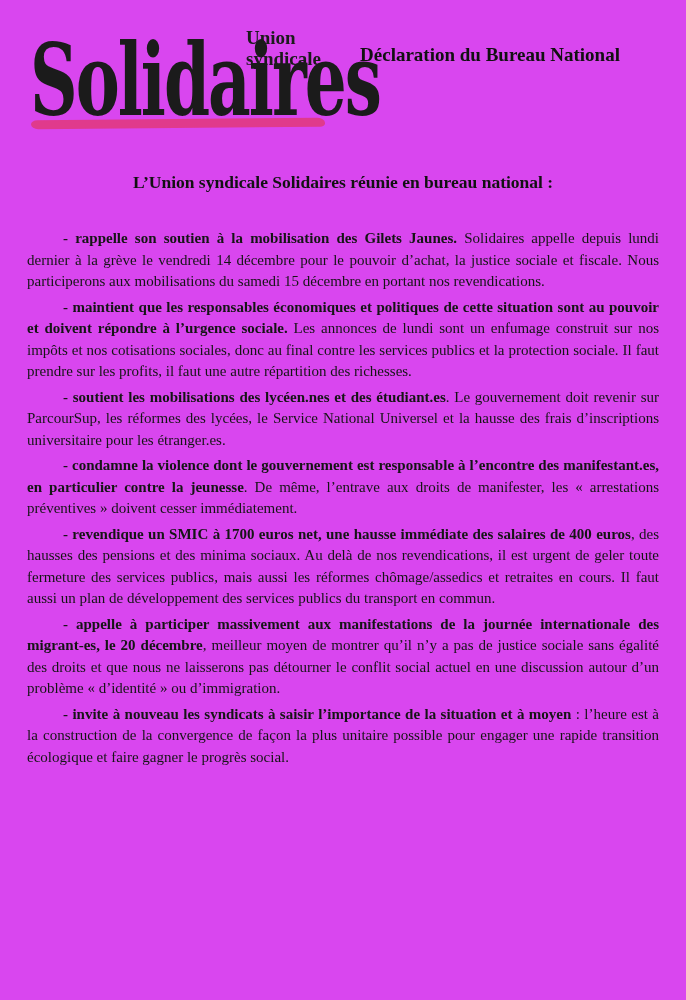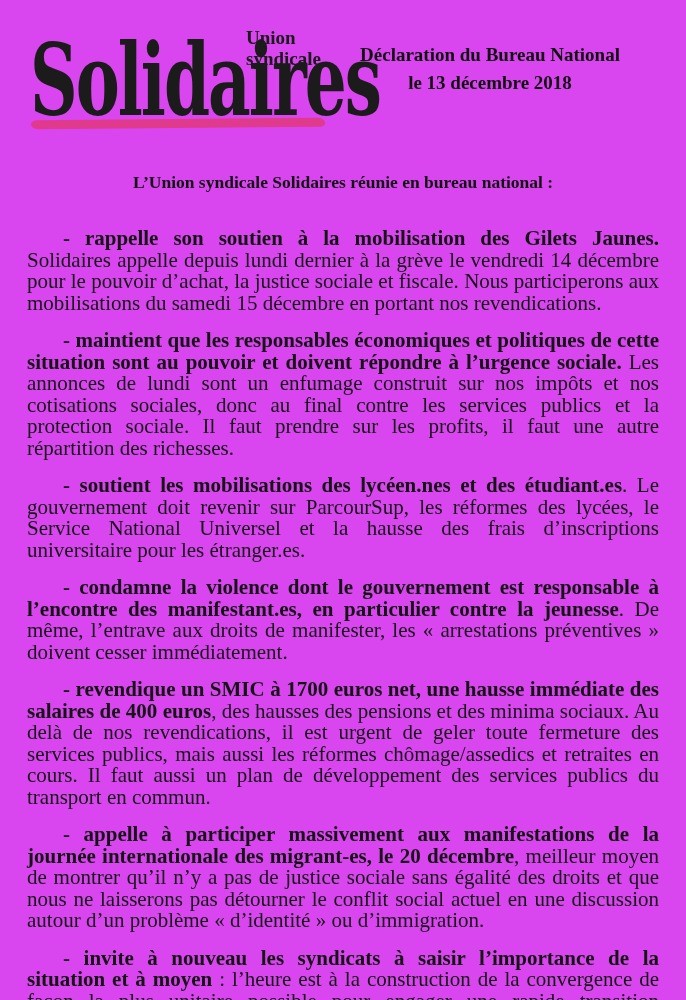--- a/index.html
+++ b/index.html
@@ -47,43 +47,42 @@
     text-align:center;
     font-size:17.5px; font-weight:700;
     color:#111;
   }
   
   .body { padding:0 27px; margin-top:35px; }
   .para {
     margin:0;
     text-align:justify;
     text-indent:36px;
-    font-size:21px; line-height:21.5px;
+    font-size:15px; line-height:21.5px;
     color:#151515;
   }
-  .para + .para { margin-top:16px; }
+  .para + .para { margin-top:4px; }
   .para b { font-weight:700; }
 </style>
 </head>
 <body>
 
 <div class="page">
 
   <div class="header">
     <div class="logo">
       <div class="logo-tagline">
           <span>Union</span>
           <span>syndicale</span>
         </div>
       <div class="logo-main">Solidaires</div>
       <div class="logo-stroke"></div>
     </div>
     <div class="title-block">
       <div>Déclaration du Bureau National</div>
-      <div>le 13 décembre 2018</div>
     </div>
   </div>
 
   <h2 class="intro">L’Union syndicale Solidaires réunie en bureau national :</h2>
 
   <div class="body">
     <p class="para"><b>- rappelle son soutien à la mobilisation des Gilets Jaunes.</b><span> Solidaires appelle depuis lundi dernier à la grève le vendredi 14 décembre pour le pouvoir d’achat, la justice sociale et fiscale. Nous participerons aux mobilisations du samedi 15 décembre en portant nos revendications.</span></p>
     <p class="para"><b>- maintient que les responsables économiques et politiques de cette situation sont au pouvoir et doivent répondre à l’urgence sociale.</b><span> Les annonces de lundi sont un enfumage construit sur nos impôts et nos cotisations sociales, donc au final contre les services publics et la protection sociale. Il faut prendre sur les profits, il faut une autre répartition des richesses.</span></p>
     <p class="para"><b>- soutient les mobilisations des lycéen.nes et des étudiant.es</b><span>. Le gouvernement doit revenir sur ParcourSup, les réformes des lycées, le Service National Universel et la hausse des frais d’inscriptions universitaire pour les étranger.es.</span></p>
     <p class="para"><b>- condamne la violence dont le gouvernement est responsable à l’encontre des manifestant.es, en particulier contre la jeunesse</b><span>. De même, l’entrave aux droits de manifester, les « arrestations préventives » doivent cesser immédiatement.</span></p>

